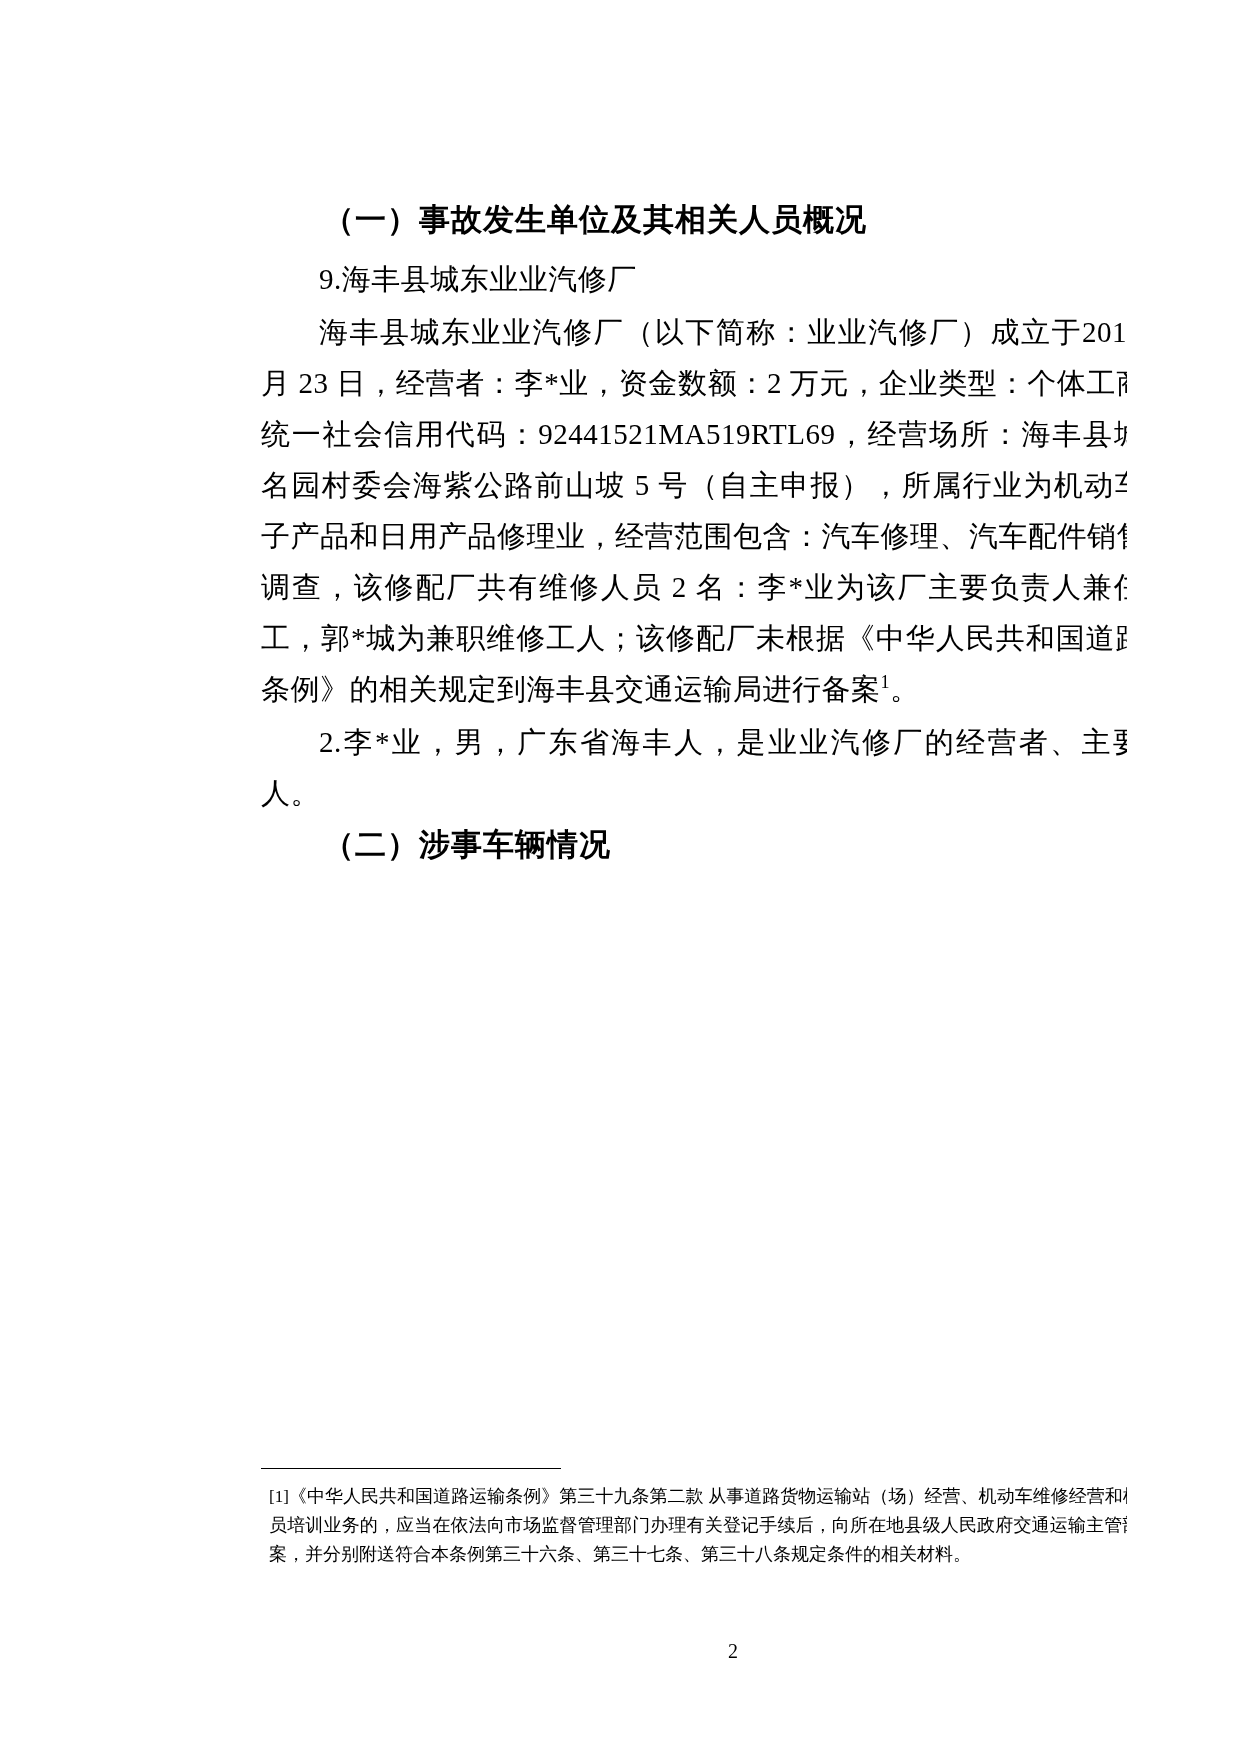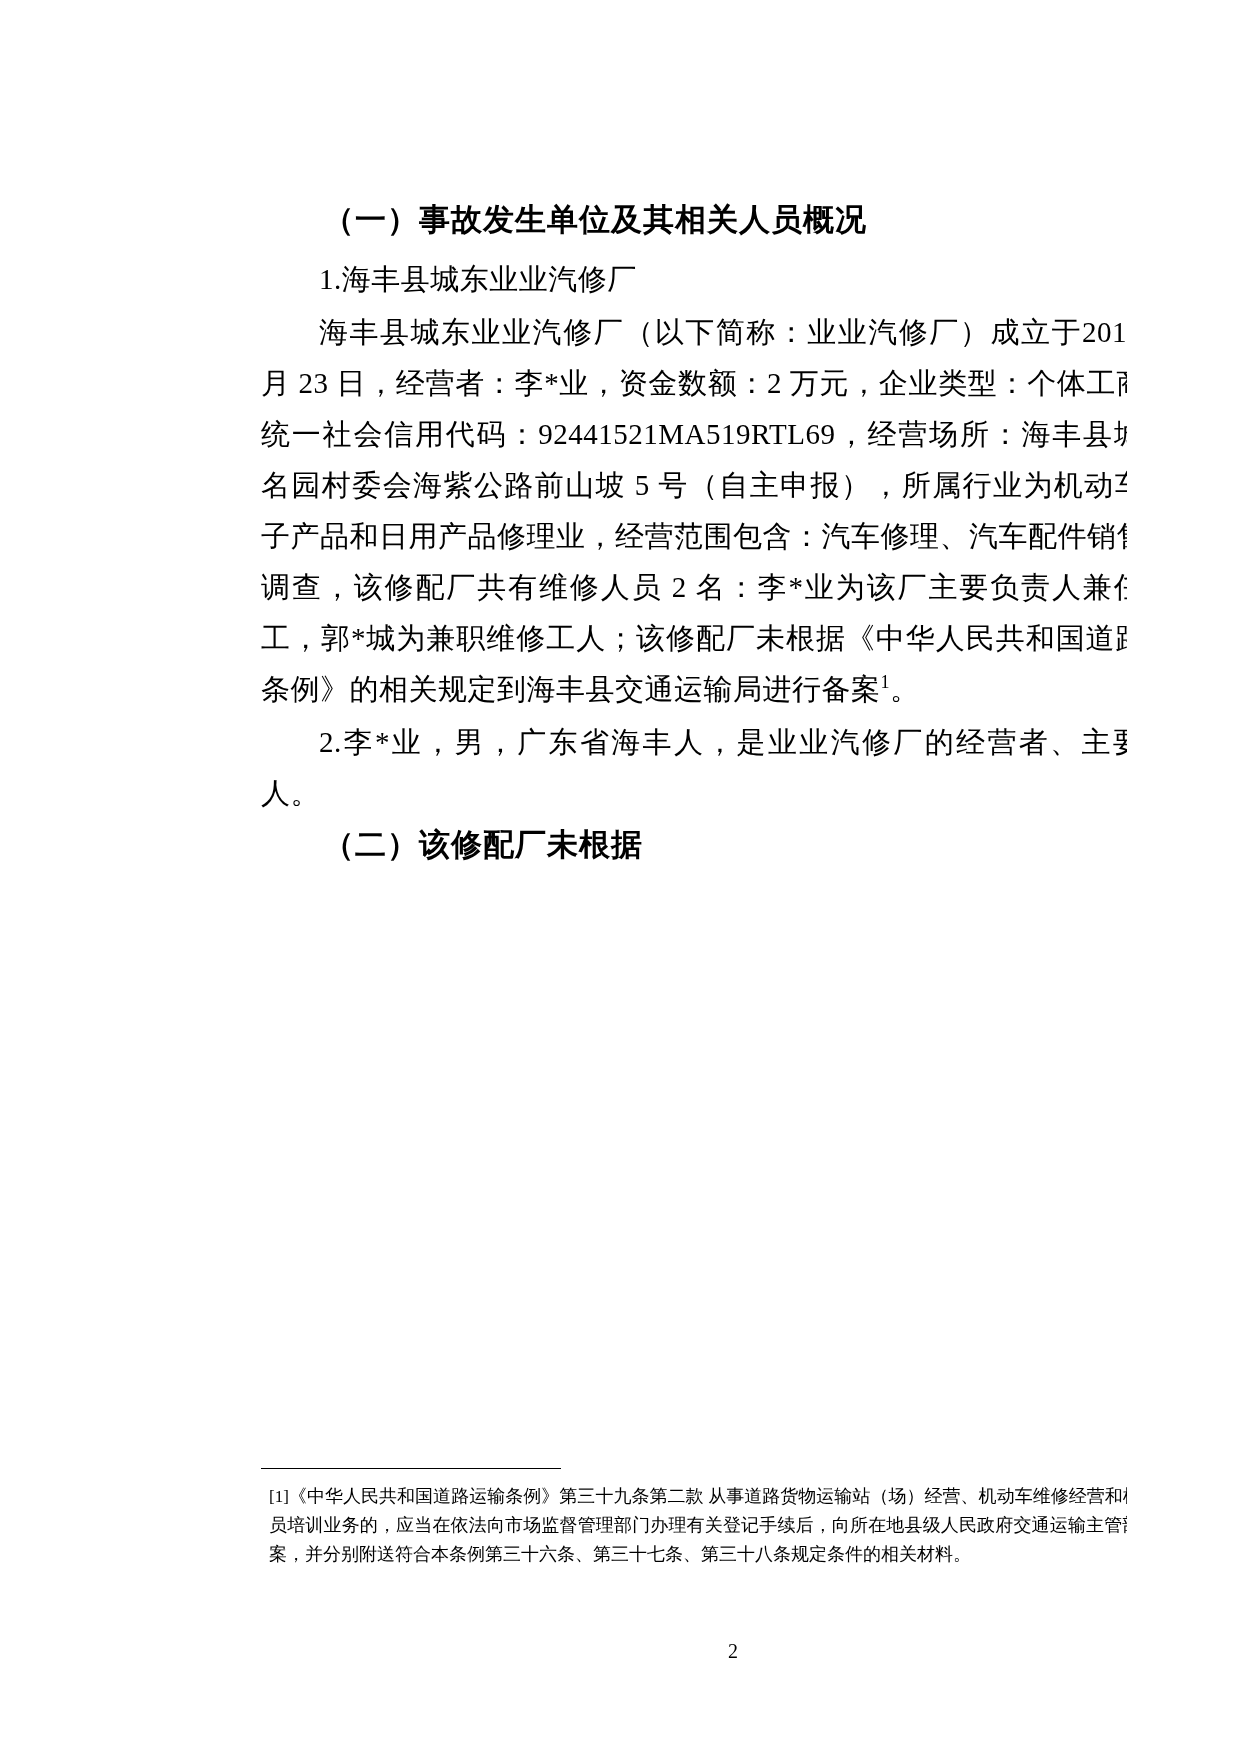--- a/index.html
+++ b/index.html
@@ -80,28 +80,28 @@
 </style>
 </head>
 <body>
 
 <div class="page">
 
   <div class="content">
 
     <p class="heading">（一）事故发生单位及其相关人员概况</p>
 
-    <p class="para">1.海丰县城东业业汽修厂</p>
+    <p class="para">9.海丰县城东业业汽修厂</p>
 
     <p class="para"><span>海丰县城东业业汽修厂（以下简称：业业汽修厂）成立于2018 年 1 月 23 日，经营者：李*业，资金数额：2 万元，企业类型：个体工商户，统一社会信用代码：92441521MA519RTL69，经营场所：海丰县城东镇名园村委会海紫公路前山坡 5 号（自主申报），所属行业为机动车、电子产品和日用产品修理业，经营范围包含：汽车修理、汽车配件销售。经调查，该修配厂共有维修人员 2 名：李*业为该厂主要负责人兼任维修工，郭*城为兼职维修工人；该修配厂未根据《中华人民共和国道路运输条例》的相关规定到海丰县交通运输局进行备案</span><span class="sup">1</span><span>。</span></p>
 
     <p class="para">2.李*业，男，广东省海丰人，是业业汽修厂的经营者、主要负责人。</p>
 
 
-    <p class="heading">（二）该修配厂未根据</p>
+    <p class="heading">（二）涉事车辆情况</p>
 
 
   </div>
 
   <div class="footnote-rule"></div>
 
   <div class="footnote"><span class="mark">[1]</span><span>《中华人民共和国道路运输条例》第三十九条第二款 从事道路货物运输站（场）经营、机动车维修经营和机动车驾驶员培训业务的，应当在依法向市场监督管理部门办理有关登记手续后，向所在地县级人民政府交通运输主管部门进行备案，并分别附送符合本条例第三十六条、第三十七条、第三十八条规定条件的相关材料。</span></div>
 
   <div class="page-number">2</div>
 

